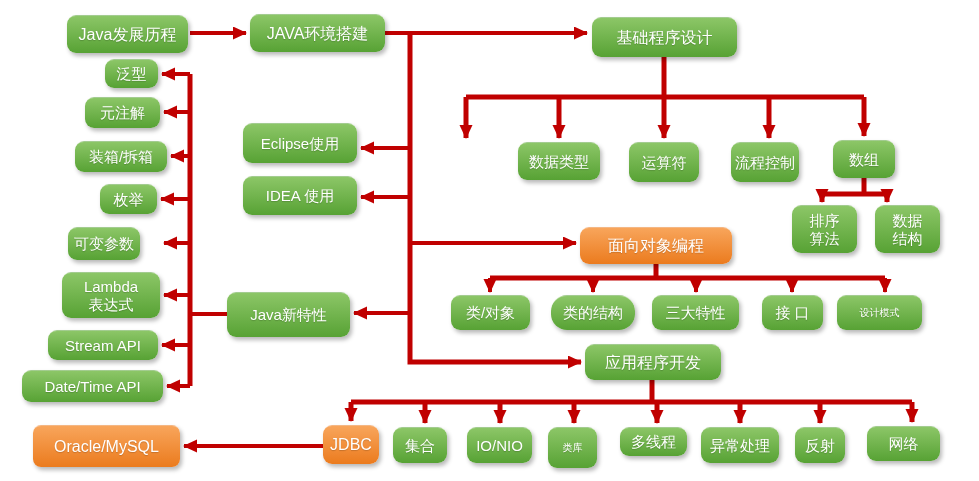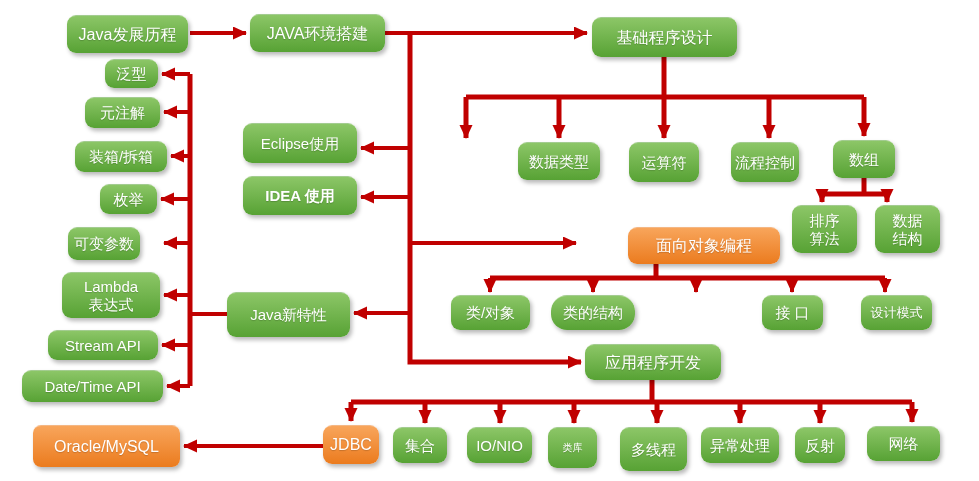--- a/index.html
+++ b/index.html
@@ -108,38 +108,39 @@
     <div class="node green" style="left: 105px; top: 59px; width: 53px; height: 29px; font-size: 15px;">泛型</div>
     <div class="node green" style="left: 85px; top: 97px; width: 75px; height: 31px; font-size: 15px;">元注解</div>
     <div class="node green" style="left: 75px; top: 141px; width: 92px; height: 31px; font-size: 15px;">装箱/拆箱</div>
     <div class="node green" style="left: 100px; top: 184px; width: 57px; height: 30px; font-size: 15px;">枚举</div>
     <div class="node green" style="left: 68px; top: 227px; width: 72px; height: 33px; font-size: 15px;">可变参数</div>
     <div class="node green" style="left: 62px; top: 272px; width: 98px; height: 46px; font-size: 15px;">Lambda
 表达式</div>
     <div class="node green" style="left: 48px; top: 330px; width: 110px; height: 30px; font-size: 15px;">Stream API</div>
     <div class="node green" style="left: 22px; top: 370px; width: 141px; height: 32px; font-size: 15px;">Date/Time API</div>
     <div class="node green" style="left: 243px; top: 123px; width: 114px; height: 40px; font-size: 15px;">Eclipse使用</div>
-    <div class="node green" style="left: 243px; top: 176px; width: 114px; height: 39px; font-size: 15px; font-weight: bold;">IDEA 使用</div>
+    <div class="node green" style="left: 243px; top: 176px; width: 114px; height: 39px; font-size: 15px;">IDEA 使用</div>
     <div class="node green" style="left: 227px; top: 292px; width: 123px; height: 45px; font-size: 15px;">Java新特性</div>
     <div class="node green" style="left: 518px; top: 142px; width: 82px; height: 38px; font-size: 15px;">数据类型</div>
     <div class="node green" style="left: 629px; top: 142px; width: 70px; height: 40px; font-size: 15px;">运算符</div>
     <div class="node green" style="left: 731px; top: 142px; width: 68px; height: 40px; font-size: 15px;">流程控制</div>
     <div class="node green" style="left: 833px; top: 140px; width: 62px; height: 38px; font-size: 15px;">数组</div>
     <div class="node green" style="left: 792px; top: 205px; width: 65px; height: 48px; font-size: 15px;">排序
 算法</div>
     <div class="node green" style="left: 875px; top: 205px; width: 65px; height: 48px; font-size: 15px;">数据
 结构</div>
-    <div class="node orange" style="left: 580px; top: 227px; width: 152px; height: 37px; font-size: 16px; margin-left: 48px;">面向对象编程</div>
+    <div class="node orange" style="left: 580px; top: 227px; width: 152px; height: 37px; font-size: 16px;">面向对象编程</div>
     <div class="node green" style="left: 451px; top: 295px; width: 79px; height: 35px; font-size: 15px;">类/对象</div>
     <div class="node green" style="left: 551px; top: 295px; width: 84px; height: 35px; font-size: 15px; border-radius: 16px;">类的结构</div>
+    <div class="node green" style="left: 652px; top: 295px; width: 87px; height: 35px; font-size: 15px;">三大特性</div>
     <div class="node green" style="left: 762px; top: 295px; width: 61px; height: 35px; font-size: 15px;">接 口</div>
-    <div class="node green" style="left: 837px; top: 295px; width: 71px; height: 35px; font-size: 13px; margin-left: 24px;">设计模式</div>
+    <div class="node green" style="left: 837px; top: 295px; width: 85px; height: 35px; font-size: 10px;">设计模式</div>
     <div class="node green" style="left: 585px; top: 344px; width: 136px; height: 36px; font-size: 16px;">应用程序开发</div>
     <div class="node orange" style="left: 323px; top: 425px; width: 56px; height: 39px; font-size: 16px;">JDBC</div>
     <div class="node green" style="left: 393px; top: 427px; width: 54px; height: 36px; font-size: 15px;">集合</div>
     <div class="node green" style="left: 467px; top: 427px; width: 65px; height: 36px; font-size: 15px;">IO/NIO</div>
     <div class="node green" style="left: 548px; top: 427px; width: 49px; height: 41px; font-size: 10px;">类库</div>
-    <div class="node green" style="left: 620px; top: 427px; width: 67px; height: 44px; font-size: 15px;">多线程</div>
+    <div class="node green" style="left: 620px; top: 427px; width: 67px; height: 29px; font-size: 15px;">多线程</div>
     <div class="node green" style="left: 701px; top: 427px; width: 78px; height: 36px; font-size: 15px;">异常处理</div>
     <div class="node green" style="left: 795px; top: 427px; width: 50px; height: 36px; font-size: 15px;">反射</div>
     <div class="node green" style="left: 867px; top: 426px; width: 73px; height: 35px; font-size: 15px;">网络</div>
     <div class="node orange" style="left: 33px; top: 425px; width: 147px; height: 42px; font-size: 16px; border-radius: 8px;">Oracle/MySQL</div>
   </div>
 
 </body></html>

